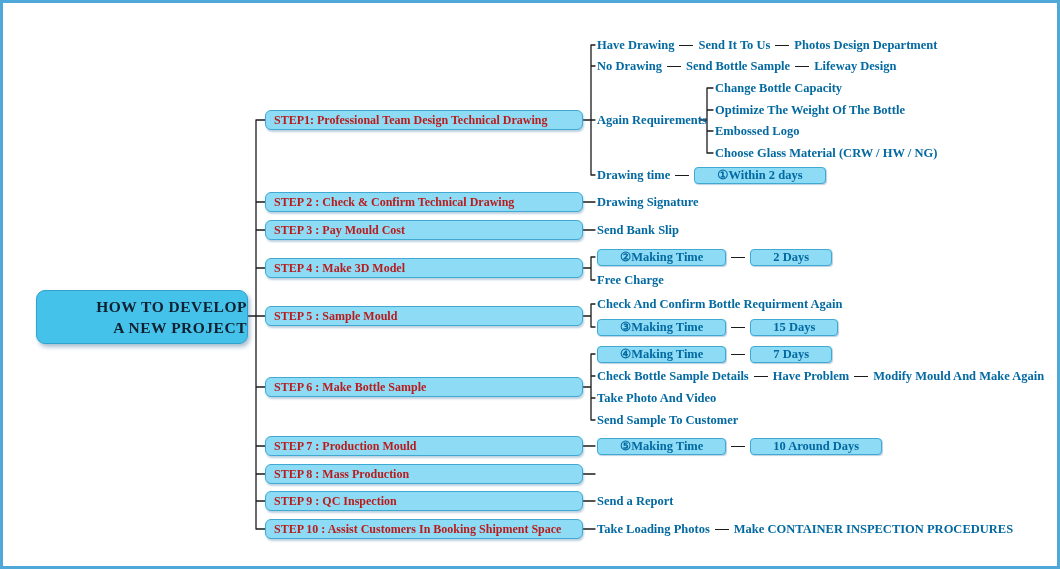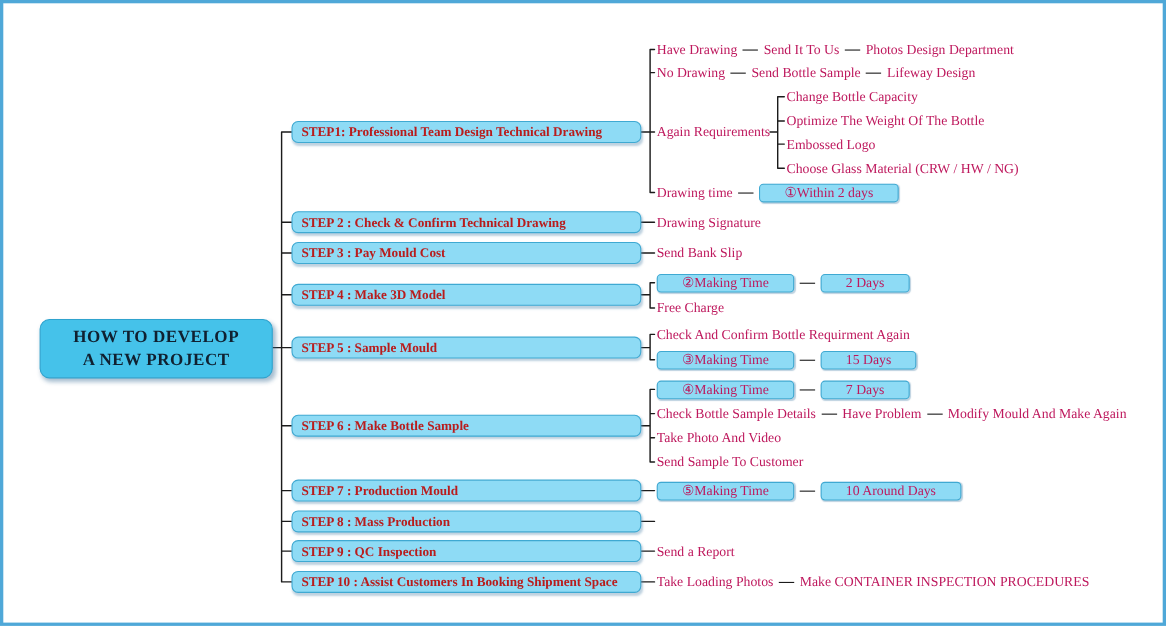--- a/index.html
+++ b/index.html
@@ -12,41 +12,42 @@
     font-family:"Liberation Serif","DejaVu Serif",serif;
     overflow:hidden;
   }
   .connectors { position:absolute; left:0; top:0; width:1060px; height:569px; }
   .root {
     position:absolute; left:33px; top:287px; width:212px; height:54px;
     background:var(--root-fill,#45C2EA);
     border:1px solid var(--root-border,#2FA3CE);
     border-radius:9px;
     box-shadow:2px 3px 4px rgba(60,110,150,.45);
-    display:flex; flex-direction:column; align-items:center; justify-content:center;
+    display:flex; flex-direction:column; align-items:flex-end; justify-content:center;
     font-weight:bold; font-size:15.5px; color:#102030; letter-spacing:.5px;
     box-sizing:border-box;
   }
   .root div { line-height:21px; }
   .step {
     position:absolute; left:262px; width:318px; height:20px;
     background:var(--node-fill,#8EDBF5);
     border:1px solid var(--node-border,#3FA9D2);
     border-radius:6px;
     box-shadow:1px 2px 2px rgba(90,140,175,.4);
     display:flex; align-items:center;
     padding-left:8px; box-sizing:border-box;
     font-weight:bold; font-size:12px; color:#b91c1c;
     white-space:nowrap;
   }
   .leaf {
     position:absolute; height:18px;
     display:flex; align-items:center;
-    font-size:12.5px; color:#be185d;
+    font-size:12.5px; color:#0369a1;
     white-space:nowrap;
+    font-weight:bold;
   }
   .leaf .seg { display:inline-flex; align-items:center; }
   .leaf .seg.box {
     background:var(--node-fill,#8EDBF5);
     border:1px solid var(--node-border,#3FA9D2);
     border-radius:4px;
     padding:0 22px; height:17px;
     box-shadow:1px 1px 1px rgba(90,140,175,.4);
     box-sizing:border-box;
   }

